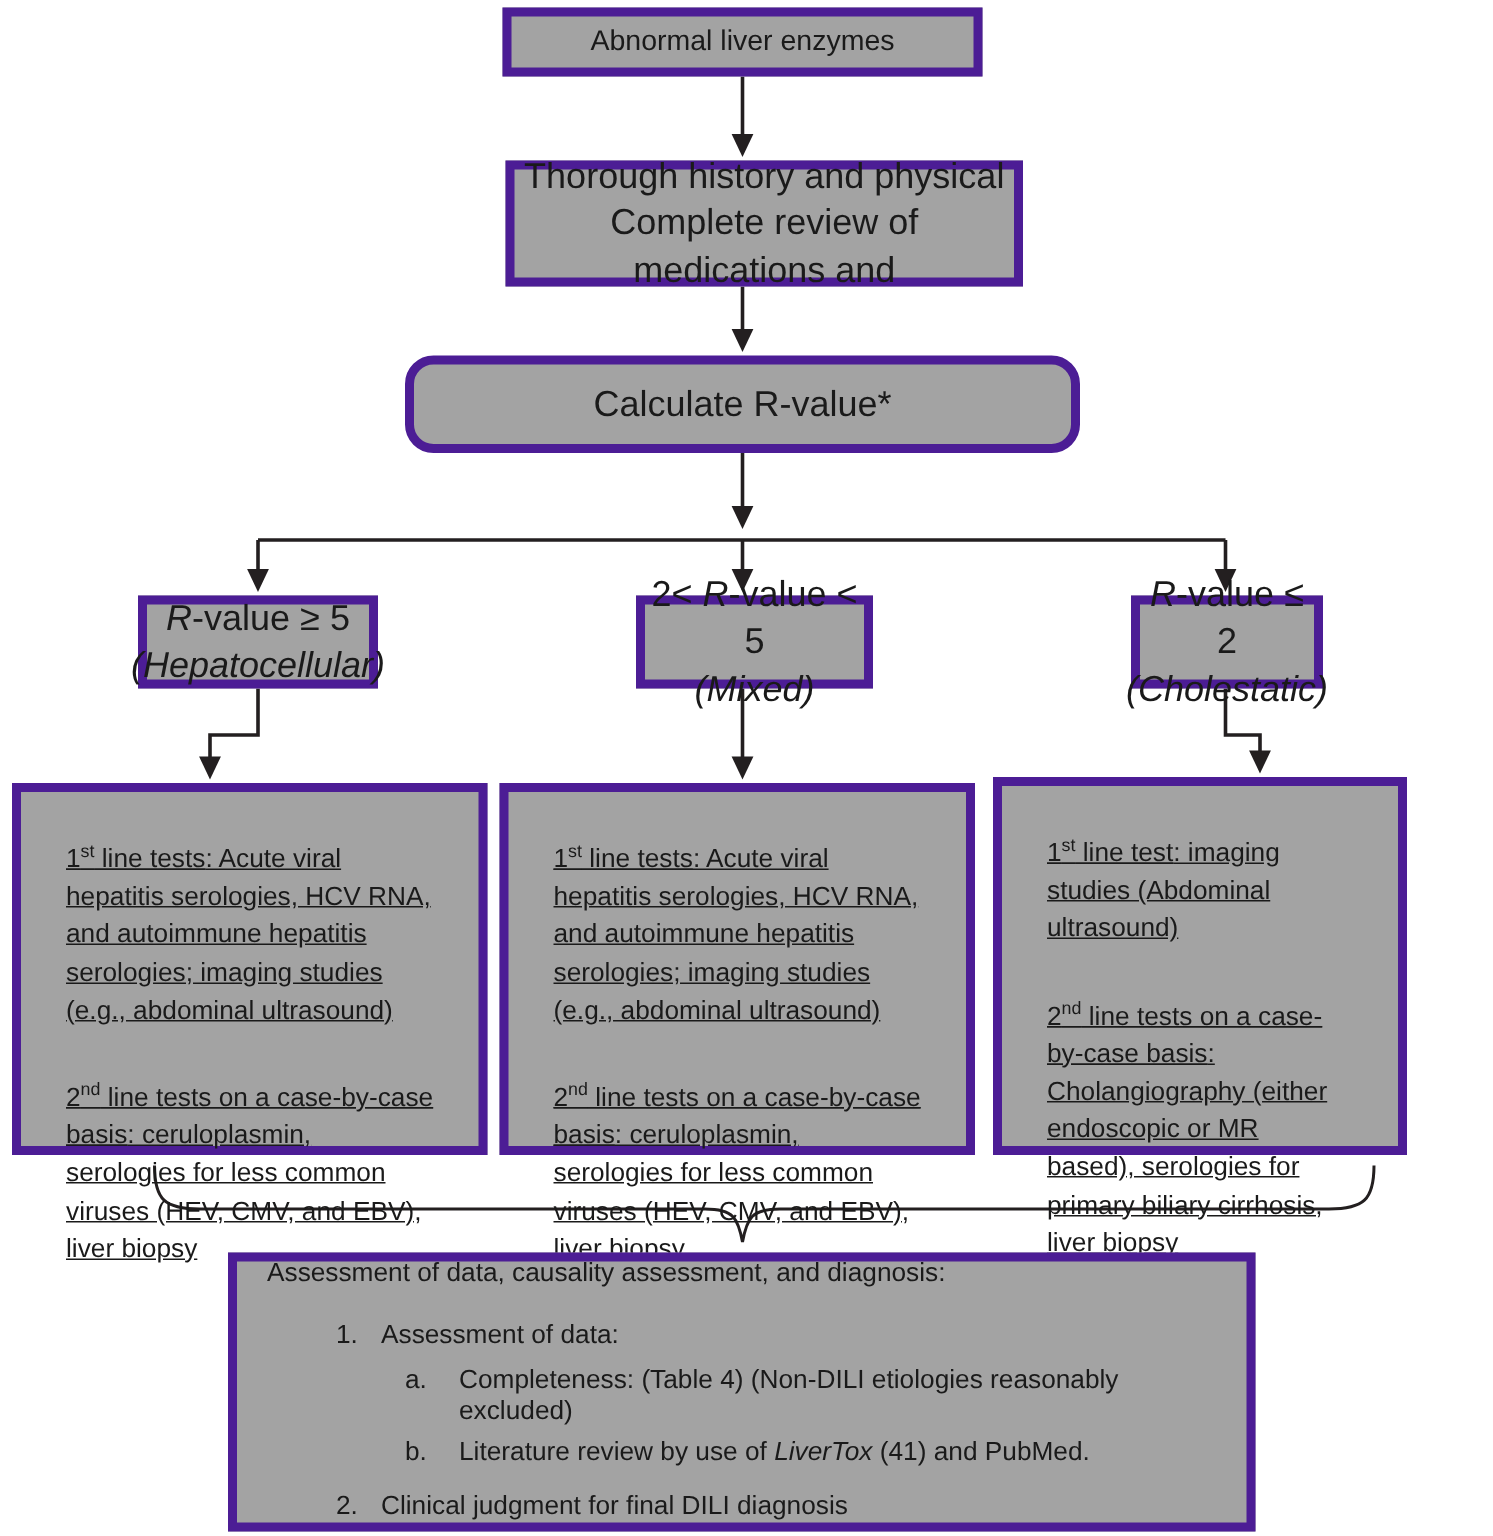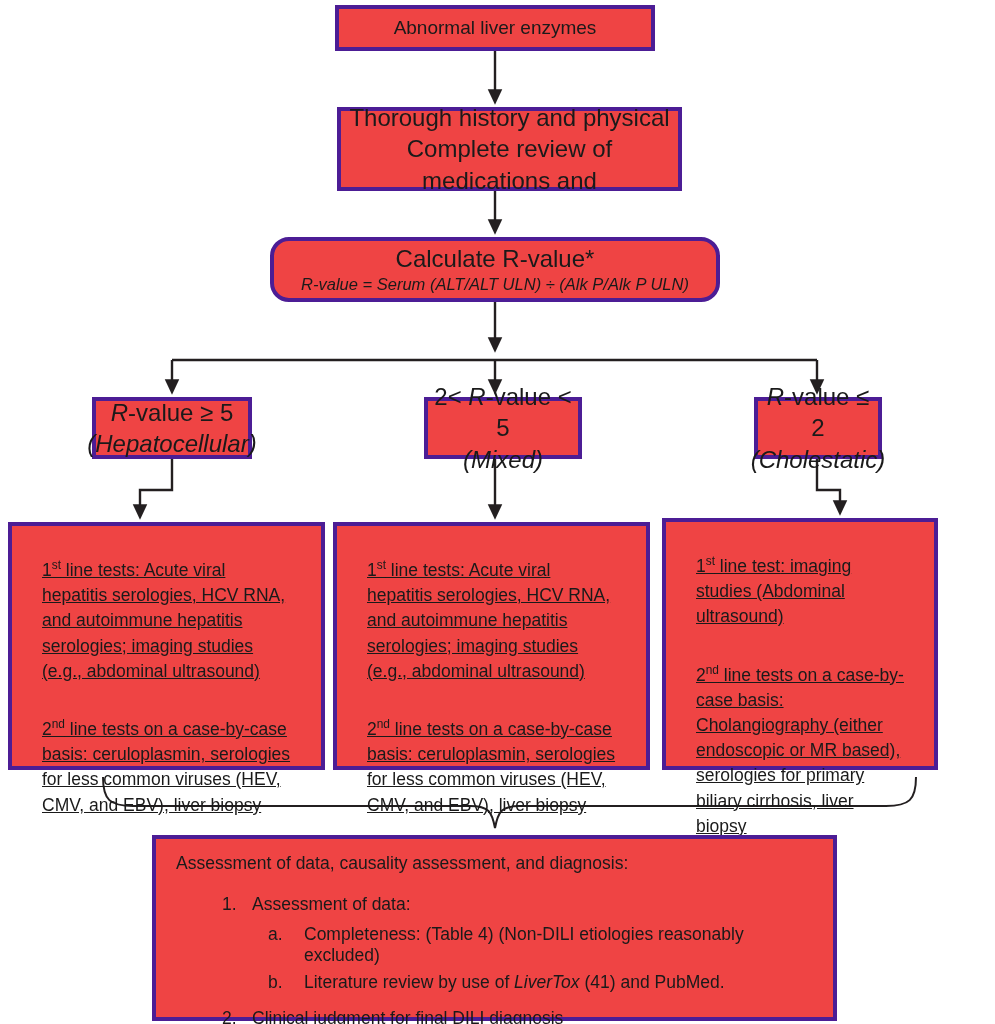--- a/index.html
+++ b/index.html
@@ -14,22 +14,22 @@
   #canvas {
     position: relative;
     width: 995px;
     height: 1024px;
     background: #ffffff;
     overflow: hidden;
   }
   .node {
     position: absolute;
     box-sizing: border-box;
-    border: 4px solid #4c1d95;
-    background: #ef4444;
+    border: 6px solid #4c1d95;
+    background: #a3a3a3;
     display: flex;
     flex-direction: column;
     justify-content: center;
   }
   .node.center { align-items: center; text-align: center; }
   .node.left   { align-items: flex-start; text-align: left; }
 
   .ln { display: block; line-height: 1.30; white-space: pre-wrap; }
 
   .t-lg   { font-size: 19px; }
@@ -109,21 +109,20 @@
     <span class="ln t-lg">Abnormal liver enzymes</span>
   </div>
 
   <div class="node center" style="left:337px; top:107px; width:345px; height:84px;">
     <span class="ln t-md">Thorough history and physical</span>
     <span class="ln t-md">Complete review of medications and</span>
   </div>
 
   <div class="node center" style="left:270px; top:237px; width:450px; height:65px;border-radius:19px;">
     <span class="ln t-md">Calculate R-value*</span>
-    <span class="ln t-md t-ital" style="font-size:16.5px;">R-value = Serum (ALT/ALT ULN) ÷ (Alk P/Alk P ULN)</span>
   </div>
 
   <div class="node center" style="left:92px; top:397px; width:160px; height:62px;">
     <span class="ln t-md"><i>R</i><span>-value ≥ 5</span></span>
     <span class="ln t-md t-ital">(Hepatocellular)</span>
   </div>
 
   <div class="node center" style="left:424px; top:397px; width:158px; height:62px;align-items:center;">
     <span class="ln t-md"><span>2&lt; </span><i>R</i><span>-value &lt; 5</span></span>
     <span class="ln t-md t-ital">(Mixed)</span>
@@ -142,21 +141,21 @@
   <div class="node left" style="left:333px; top:522px; width:317px; height:248px; padding:16px 14px 16px 14px; justify-content:flex-start;">
     <p class="para t-body"><span class="u"><span>1</span><sup>st</sup><span> line tests</span></span><span>: Acute viral hepatitis serologies, HCV RNA, and autoimmune hepatitis serologies; imaging studies (e.g., abdominal ultrasound)</span></p>
     <p class="para t-body"><span class="u"><span>2</span><sup>nd</sup><span> line tests on a case-by-case basis</span></span><span>: ceruloplasmin, serologies for less common viruses (HEV, CMV, and EBV), liver biopsy</span></p>
   </div>
 
   <div class="node left" style="left:662px; top:518px; width:276px; height:252px; padding:16px 14px 16px 14px; justify-content:flex-start;">
     <p class="para t-body"><span class="u"><span>1</span><sup>st</sup><span> line test</span></span><span>: imaging studies (Abdominal ultrasound)</span></p>
     <p class="para t-body"><span class="u"><span>2</span><sup>nd</sup><span> line tests on a case-by-case basis</span></span><span>: Cholangiography (either endoscopic or MR based), serologies for primary biliary cirrhosis, liver biopsy</span></p>
   </div>
 
-  <div class="node left" style="left:152px; top:835px; width:685px; height:186px; padding:14px 16px 10px 20px; justify-content:flex-start;">
+  <div class="node left" style="left:152px; top:835px; width:685px; height:186px; padding:14px 16px 10px 20px; justify-content:center;">
 
     <p class="assess-head">Assessment of data, causality assessment, and diagnosis:</p>
 
     <ul class="olist">
 
       <li style="flex-direction:column; margin-bottom:0;">
         <div style="display:flex; align-items:flex-start;">
           <span class="mk indent-1">1.</span>
           <span>Assessment of data:</span>
         </div>

